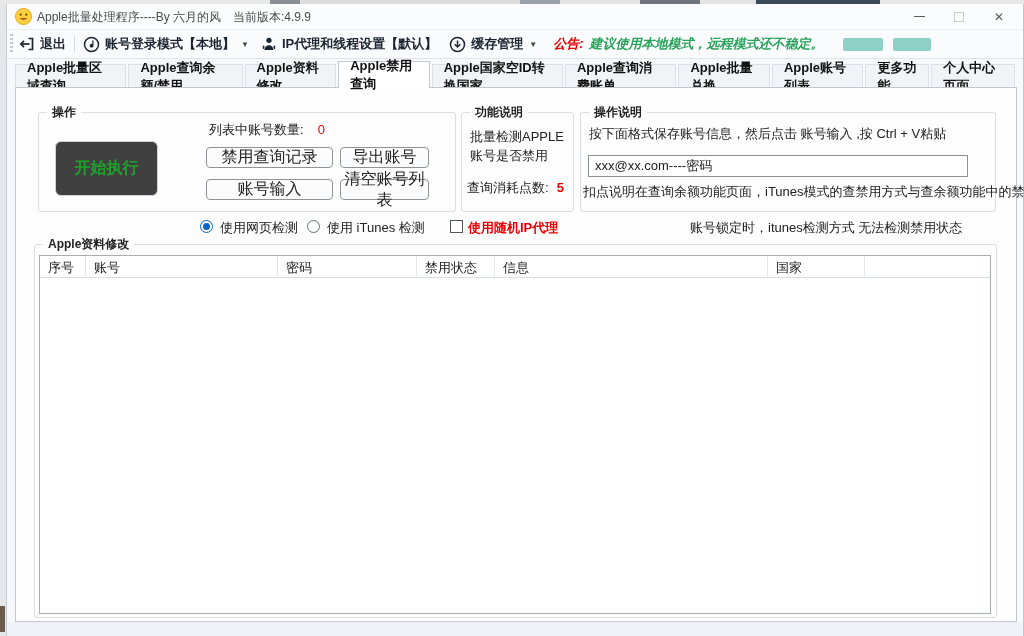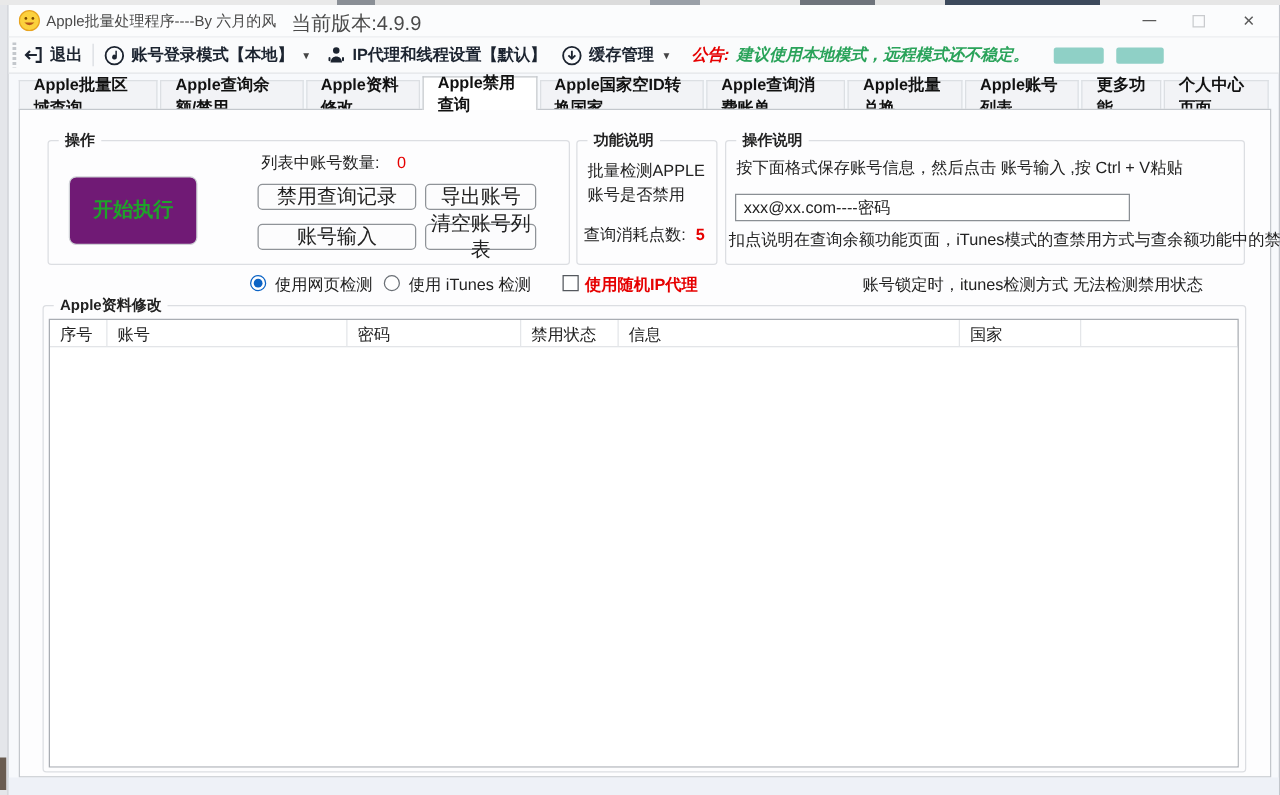--- a/index.html
+++ b/index.html
@@ -12,21 +12,21 @@
   
   .top-sliver{position:absolute;left:0;top:0;width:1024px;height:4px;
     background:linear-gradient(90deg,#e9e9e9 0 270px,#8a8f96 270px 300px,#dcdcdc 300px 520px,#9aa0a8 520px 560px,#e3e3e3 560px 640px,#6f747c 640px 700px,#e3e3e3 700px 756px,#3d4a5c 756px 880px,#e6e6e6 880px 1024px);}
   .left-sliver{position:absolute;left:0;top:4px;width:7px;height:632px;background:#e4e6ea;border-right:1px solid #c7cad0;}
   .corner-notch{position:absolute;left:0;top:606px;width:5px;height:26px;background:#6a5c50;}
   
   .window{position:absolute;left:7px;top:4px;width:1017px;height:632px;background:#f7f9fc;border-right:1px solid #c2c6cc;}
   .titlebar{position:absolute;left:0;top:0;width:100%;height:25px;background:#fbfcfd;display:flex;align-items:center;}
   .app-icon{position:absolute;left:8px;top:4px;width:17px;height:17px;}
   .title-text{position:absolute;left:30px;top:5px;font-size:12px;color:#4a4a4a;}
-  .version-text{position:absolute;left:226px;top:5px;font-size:16px;color:#4a4a4a;}
+  .version-text{position:absolute;left:226px;top:5px;font-size:12px;color:#4a4a4a;}
   .win-controls{position:absolute;right:4px;top:0;height:25px;display:flex;}
   .win-btn{width:40px;height:25px;display:flex;align-items:center;justify-content:center;cursor:default;}
   .min-glyph{display:block;width:11px;height:0;border-top:1px solid #5a5a5a;}
   .max-glyph{display:block;width:10px;height:10px;border:1px solid #c9cbce;}
   .close-glyph{font-size:12px;color:#5a5a5a;line-height:1;}
   
   .toolbar{position:absolute;left:0;top:25px;width:100%;height:30px;background:#fafbfc;border-top:1px solid #eceef0;border-bottom:1px solid #e2e5e8;display:flex;align-items:center;}
   .grip{width:3px;height:20px;margin-left:3px;background:repeating-linear-gradient(#c3c7cc 0 2px,transparent 2px 4px);}
   .tb-item{display:flex;align-items:center;gap:5px;padding:0 6px;height:24px;font-size:13px;font-weight:600;color:#1c2430;cursor:default;border-radius:3px;}
   .tb-sep{width:0;height:18px;border-left:1px solid #d8dbdf;margin:0 2px;}
@@ -39,33 +39,33 @@
   
   .tabstrip{position:absolute;left:8px;top:57px;width:1002px;height:27px;display:flex;align-items:flex-end;}
   .tab{height:24px;padding:0 11px;display:flex;align-items:center;font-size:13px;font-weight:700;color:#111;
        background:#f2f3f6;border:1px solid #dcdfe3;border-bottom:none;margin-right:2px;cursor:default;}
   .tab.active{height:27px;background:#ffffff;border:1px solid #c3c7cc;border-bottom:none;position:relative;z-index:2;}
   
   .panel{position:absolute;left:8px;top:83px;width:1002px;height:535px;background:#fdfdfe;border:1px solid #c3c7cc;}
   .group{position:absolute;border:1px solid #dcdee2;border-radius:3px;background:transparent;}
   .group-label{position:absolute;top:-9px;left:8px;background:#fdfdfe;padding:0 5px;font-size:12px;font-weight:700;color:#222;line-height:16px;}
   
-  .start-btn{position:absolute;left:16px;top:28px;width:103px;height:55px;background:#701a75;border:1px solid #cfd2d6;border-radius:6px;
+  .start-btn{position:absolute;left:16px;top:28px;width:103px;height:55px;background:#404040;border:1px solid #cfd2d6;border-radius:6px;
     font-size:16px;font-weight:700;color:#1ea32a;cursor:default;display:flex;align-items:center;justify-content:center;font-family:inherit;}
   .count-row{position:absolute;left:170px;top:8px;font-size:13px;color:#222;}
   .count-val{color:#e60000;margin-left:14px;}
   .sbtn{position:absolute;height:21px;background:#fcfcfd;border:1px solid #8f9398;border-radius:4px;font-size:16px;color:#222;
     display:flex;align-items:center;justify-content:center;cursor:default;font-family:inherit;}
   
   .fi-desc{position:absolute;left:8px;top:14px;width:96px;font-size:13px;line-height:19px;color:#222;}
   .fi-points{position:absolute;left:5px;top:66px;font-size:13px;color:#222;white-space:nowrap;}
   .fi-points b{color:#e60000;margin-left:8px;font-weight:700;}
   
   .in-line1{position:absolute;left:8px;top:12px;font-size:13px;color:#222;white-space:nowrap;}
-  .in-input{position:absolute;left:7px;top:42px;width:316px;height:22px;border:1px solid #8a8f94;background:#fff;font-size:13px;
+  .in-input{position:absolute;left:7px;top:42px;width:380px;height:22px;border:1px solid #8a8f94;background:#fff;font-size:13px;
     padding:0 6px;color:#222;font-family:inherit;}
   .in-line2{position:absolute;left:2px;top:70px;font-size:13px;color:#222;white-space:nowrap;}
   
   .detect-row{position:absolute;left:0;top:130px;width:1000px;height:22px;}
   .radio{position:absolute;width:13px;height:13px;border-radius:50%;background:#fff;border:1px solid #6a6f75;}
   .radio.checked{border:1px solid #0b63c5;}
   .radio.checked::after{content:"";position:absolute;left:2px;top:2px;width:7px;height:7px;border-radius:50%;background:#0b63c5;}
   .checkbox{position:absolute;width:13px;height:13px;background:#fff;border:1px solid #54585e;}
   .opt-label{position:absolute;font-size:13px;color:#222;white-space:nowrap;}
   .opt-label.red{color:#e60000;font-weight:700;}

